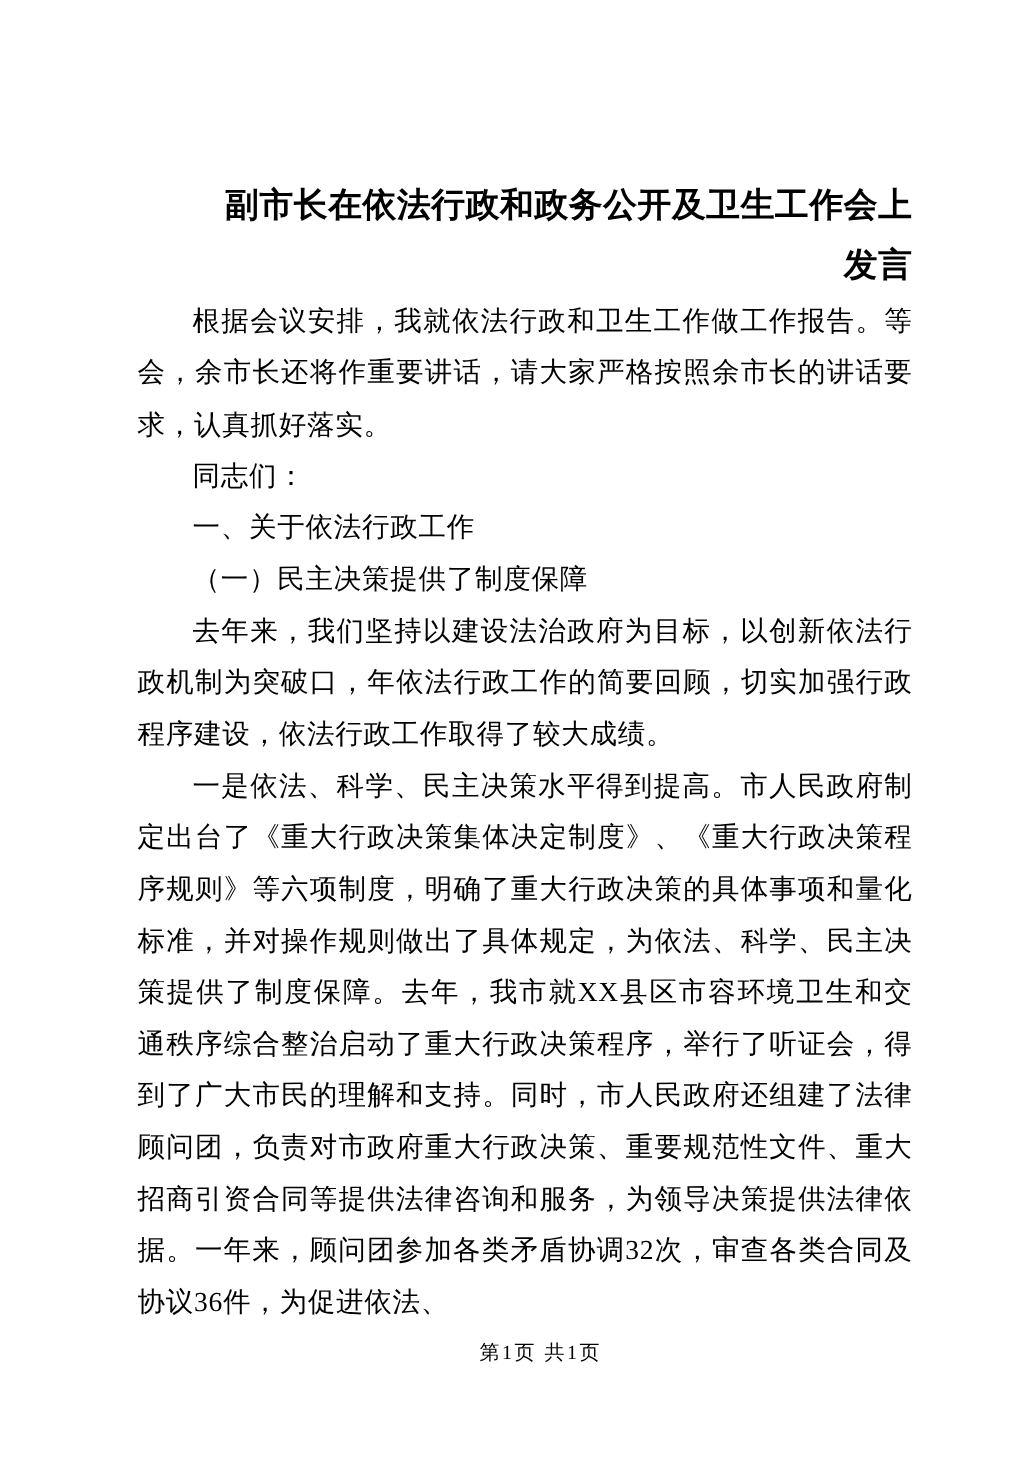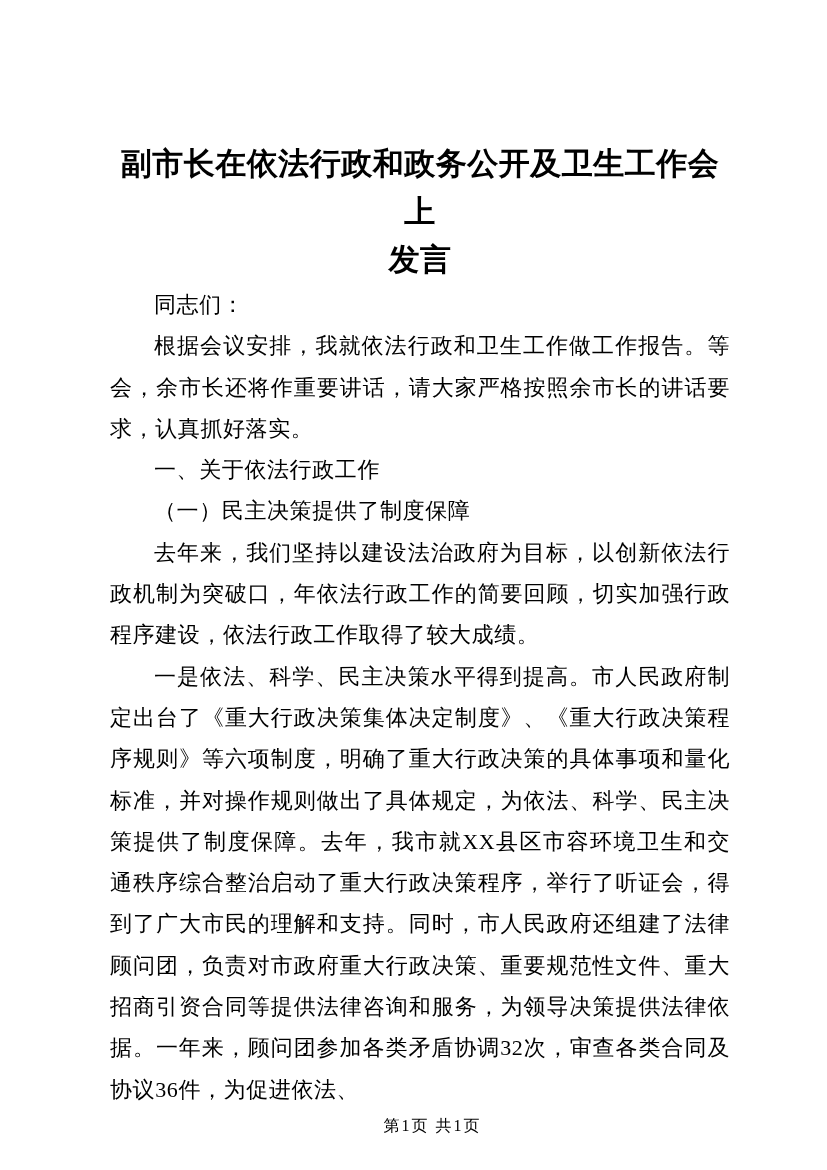--- a/index.html
+++ b/index.html
@@ -17,24 +17,24 @@
     overflow: hidden;
   }
   .content {
     position: absolute;
     left: 110px;
     top: 140px;
     width: 620px;
   }
   .title {
     margin: 0;
-    font-size: 31px;
+    font-size: 27px;
     font-weight: bold;
     line-height: 48px;
-    text-align: center;
+    text-align: right;
     letter-spacing: 0.5px;
   }
   .tline { display: block; }
   .bodytext {
     margin-top: 0;
   }
   .bodytext p {
     margin: 0;
     font-size: 22px;
     line-height: 41.3px;
@@ -45,35 +45,34 @@
   }
   .footer {
     position: absolute;
     left: 0;
     right: 0;
     top: 1072px;
     text-align: center;
     font-size: 16px;
     letter-spacing: 2px;
     padding-left: 38px;
-    margin-top: 44px;
   }
 </style>
 </head>
 <body>
 
 <div class="page">
   <div class="content">
     <h1 class="title">
       <span class="tline">副市长在依法行政和政务公开及卫生工作会上</span>
       <span class="tline">发言</span>
     </h1>
     <div class="bodytext">
+      <p>根据会议安排，我就依法行政和卫生工作做工作报告。等会，余市长还将作重要讲话，请大家严格按照余市长的讲话要求，认真抓好落实。</p>
       <p>同志们：</p>
-      <p>根据会议安排，我就依法行政和卫生工作做工作报告。等会，余市长还将作重要讲话，请大家严格按照余市长的讲话要求，认真抓好落实。</p>
       <p>一、关于依法行政工作</p>
       <p>（一）民主决策提供了制度保障</p>
       <p>去年来，我们坚持以建设法治政府为目标，以创新依法行政机制为突破口，年依法行政工作的简要回顾，切实加强行政程序建设，依法行政工作取得了较大成绩。</p>
       <p>一是依法、科学、民主决策水平得到提高。市人民政府制定出台了《重大行政决策集体决定制度》、《重大行政决策程序规则》等六项制度，明确了重大行政决策的具体事项和量化标准，并对操作规则做出了具体规定，为依法、科学、民主决策提供了制度保障。去年，我市就XX县区市容环境卫生和交通秩序综合整治启动了重大行政决策程序，举行了听证会，得到了广大市民的理解和支持。同时，市人民政府还组建了法律顾问团，负责对市政府重大行政决策、重要规范性文件、重大招商引资合同等提供法律咨询和服务，为领导决策提供法律依据。一年来，顾问团参加各类矛盾协调32次，审查各类合同及协议36件，为促进依法、</p>
     </div>
   </div>
   <div class="footer">
     <span>第1页 共1页</span>
   </div>
 </div>

